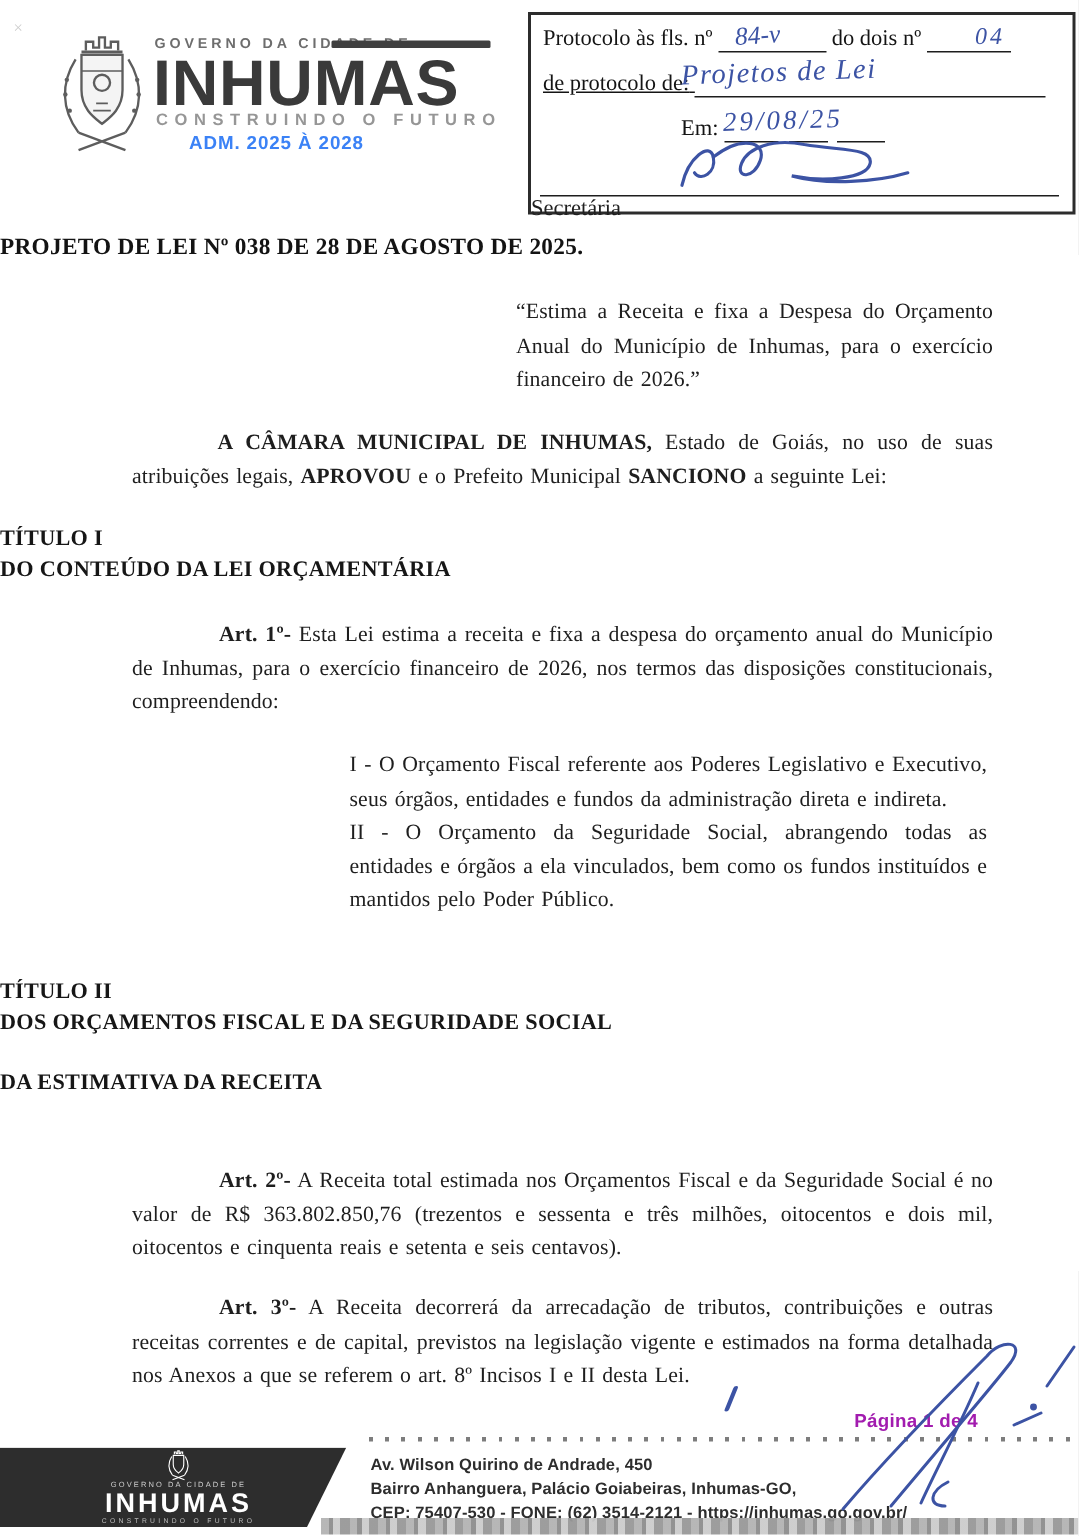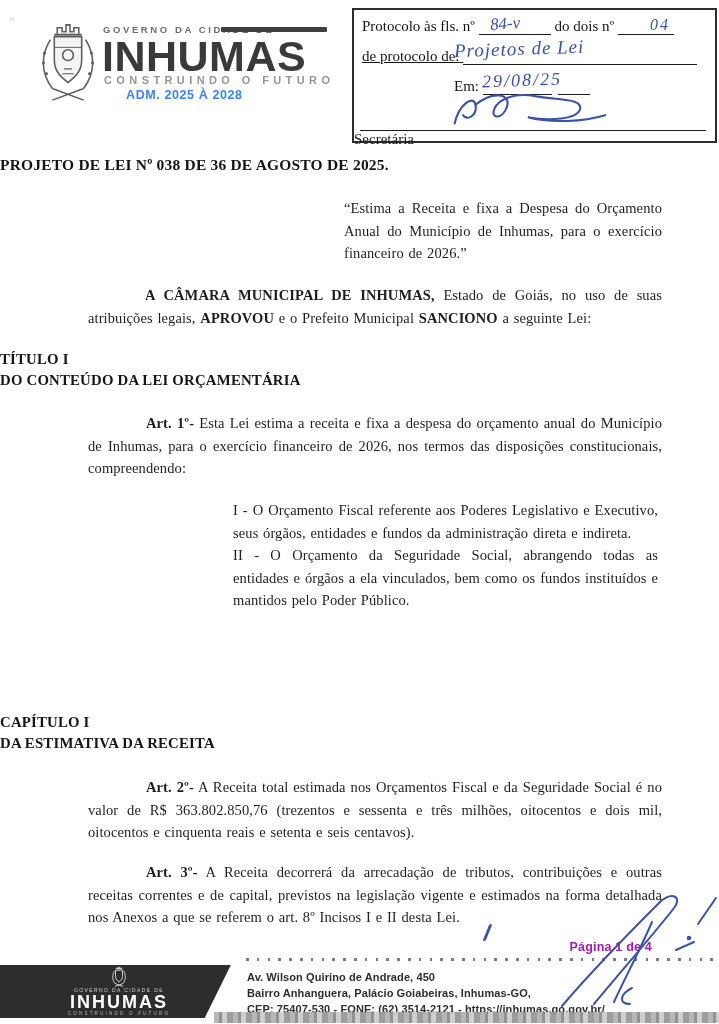--- a/index.html
+++ b/index.html
@@ -109,41 +109,44 @@
     <span class="abs pen" style="left:92px;top:78px;">
       <svg class="pen" width="172" height="46" viewBox="0 0 160 44" fill="none" stroke-width="2" stroke-linecap="round">
         <path d="M6,34 C10,16 24,6 26,16 C28,26 18,32 14,26" fill="none"></path>
         <path d="M26,16 C44,2 60,6 56,18 C52,30 40,30 44,20 C48,10 64,4 84,8 C108,12 128,10 126,20 C124,30 96,32 76,28 C98,34 130,32 150,26" fill="none"></path>
       </svg>
     </span>
     <div class="abs sigline" style="left:6px;top:120px;width:346px;"></div>
     <div class="abs center serif" style="left:0;right:0;top:121px;font-size:15px;">Secretária</div>
   </div>
 
-  <div class="abs center serif bold" style="left:0;right:0;top:156px;font-size:15.5px;letter-spacing:.2px;color:#131313;">PROJETO DE LEI Nº 038 DE 36 DE AGOSTO DE 2025.</div>
+  <div class="abs center serif bold" style="left:0;right:0;top:156px;font-size:15.5px;letter-spacing:.2px;color:#131313;">PROJETO DE LEI Nº 038 DE 28 DE AGOSTO DE 2025.</div>
 
   <div class="abs just body-par" style="left:344px;top:197px;width:318px;">“Estima a Receita e fixa a Despesa do Orçamento Anual do Município de Inhumas, para o exercício financeiro de 2026.”</div>
 
   <div class="abs just body-par indent" style="left:88px;top:284px;width:574px;text-indent:57px;"><span style="font-weight: bold;">A CÂMARA MUNICIPAL DE INHUMAS,</span><span> Estado de Goiás, no uso de suas atribuições legais, </span><span style="font-weight: bold;">APROVOU</span><span> e o Prefeito Municipal </span><span style="font-weight: bold;">SANCIONO</span><span> a seguinte Lei:</span></div>
 
   <div class="abs center heading" style="left:0;right:0;top:349px;">
     <div>TÍTULO I</div>
     <div>DO CONTEÚDO DA LEI ORÇAMENTÁRIA</div>
   </div>
 
   <div class="abs just body-par indent" style="left:88px;top:412px;width:574px;"><span style="font-weight: bold;">Art. 1º-</span><span> Esta Lei estima a receita e fixa a despesa do orçamento anual do Município de Inhumas, para o exercício financeiro de 2026, nos termos das disposições constitucionais, compreendendo:</span></div>
 
   <div class="abs" style="left:233px;top:499px;width:425px;">
     <div class="just body-par">I - O Orçamento Fiscal referente aos Poderes Legislativo e Executivo, seus órgãos, entidades e fundos da administração direta e indireta.</div>
     <div class="just body-par">II - O Orçamento da Seguridade Social, abrangendo todas as entidades e órgãos a ela vinculados, bem como os fundos instituídos e mantidos pelo Poder Público.</div>
   </div>
 
+  <div class="abs center heading" style="left:0;right:0;top:651px;">
+    <div>TÍTULO II</div>
+    <div>DOS ORÇAMENTOS FISCAL E DA SEGURIDADE SOCIAL</div>
+  </div>
 
   <div class="abs center heading" style="left:0;right:0;top:712px;">
-    <div>CAPÍTULO I</div>
     <div>DA ESTIMATIVA DA RECEITA</div>
   </div>
 
   <div class="abs just body-par indent" style="left:88px;top:776px;width:574px;"><span style="font-weight: bold;">Art. 2º-</span><span> A Receita total estimada nos Orçamentos Fiscal e da Seguridade Social é no valor de R$ 363.802.850,76 (trezentos e sessenta e três milhões, oitocentos e dois mil, oitocentos e cinquenta reais e setenta e seis centavos).</span></div>
 
   <div class="abs just body-par indent" style="left:88px;top:861px;width:574px;"><span style="font-weight: bold;">Art. 3º-</span><span> A Receita decorrerá da arrecadação de tributos, contribuições e outras receitas correntes e de capital, previstos na legislação vigente e estimados na forma detalhada nos Anexos a que se referem o art. 8º Incisos I e II desta Lei.</span></div>
 
   <div class="abs sans page-indicator" style="left:500px;top:940px;width:152px;text-align:right;">Página 1 de 4</div>
 
   <div class="abs dotted-line" style="left:246px;top:958px;width:473px;"></div>

